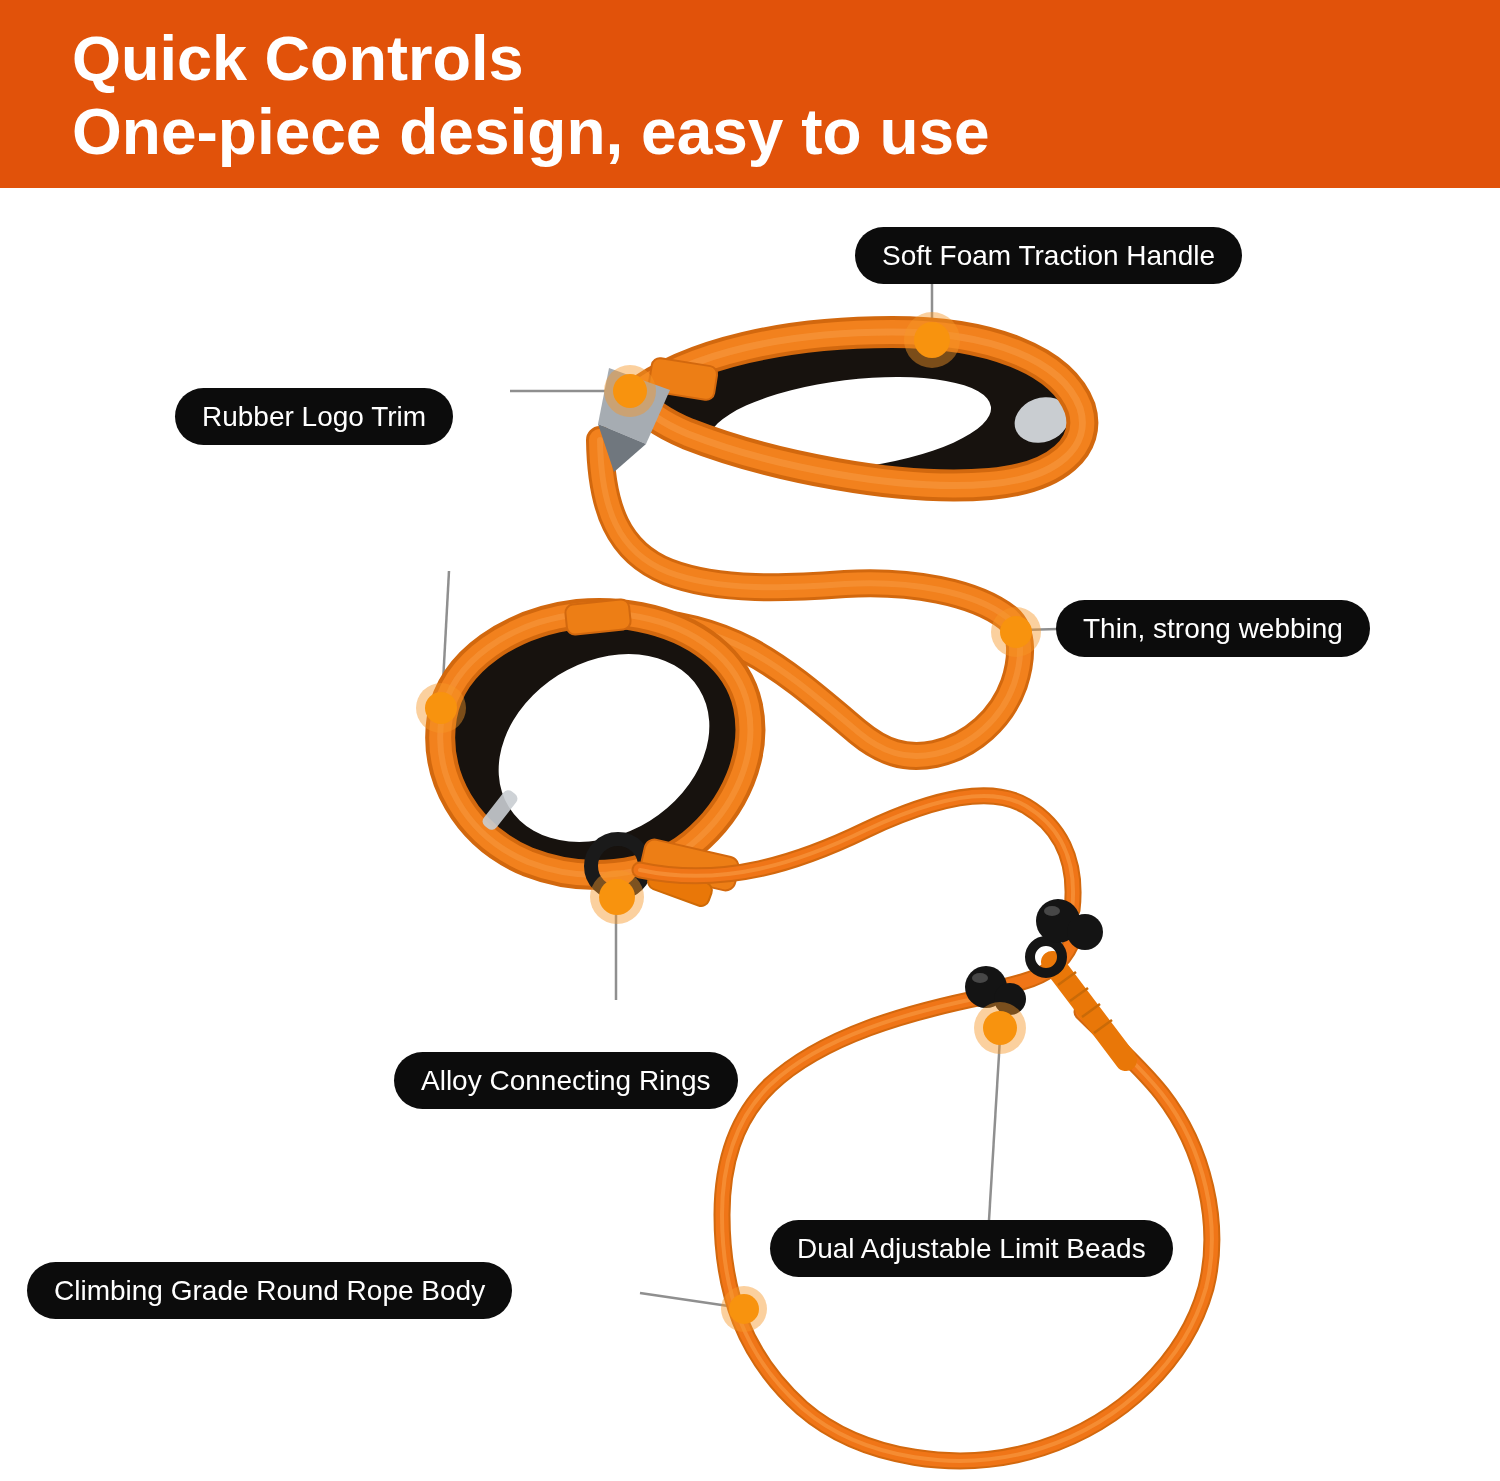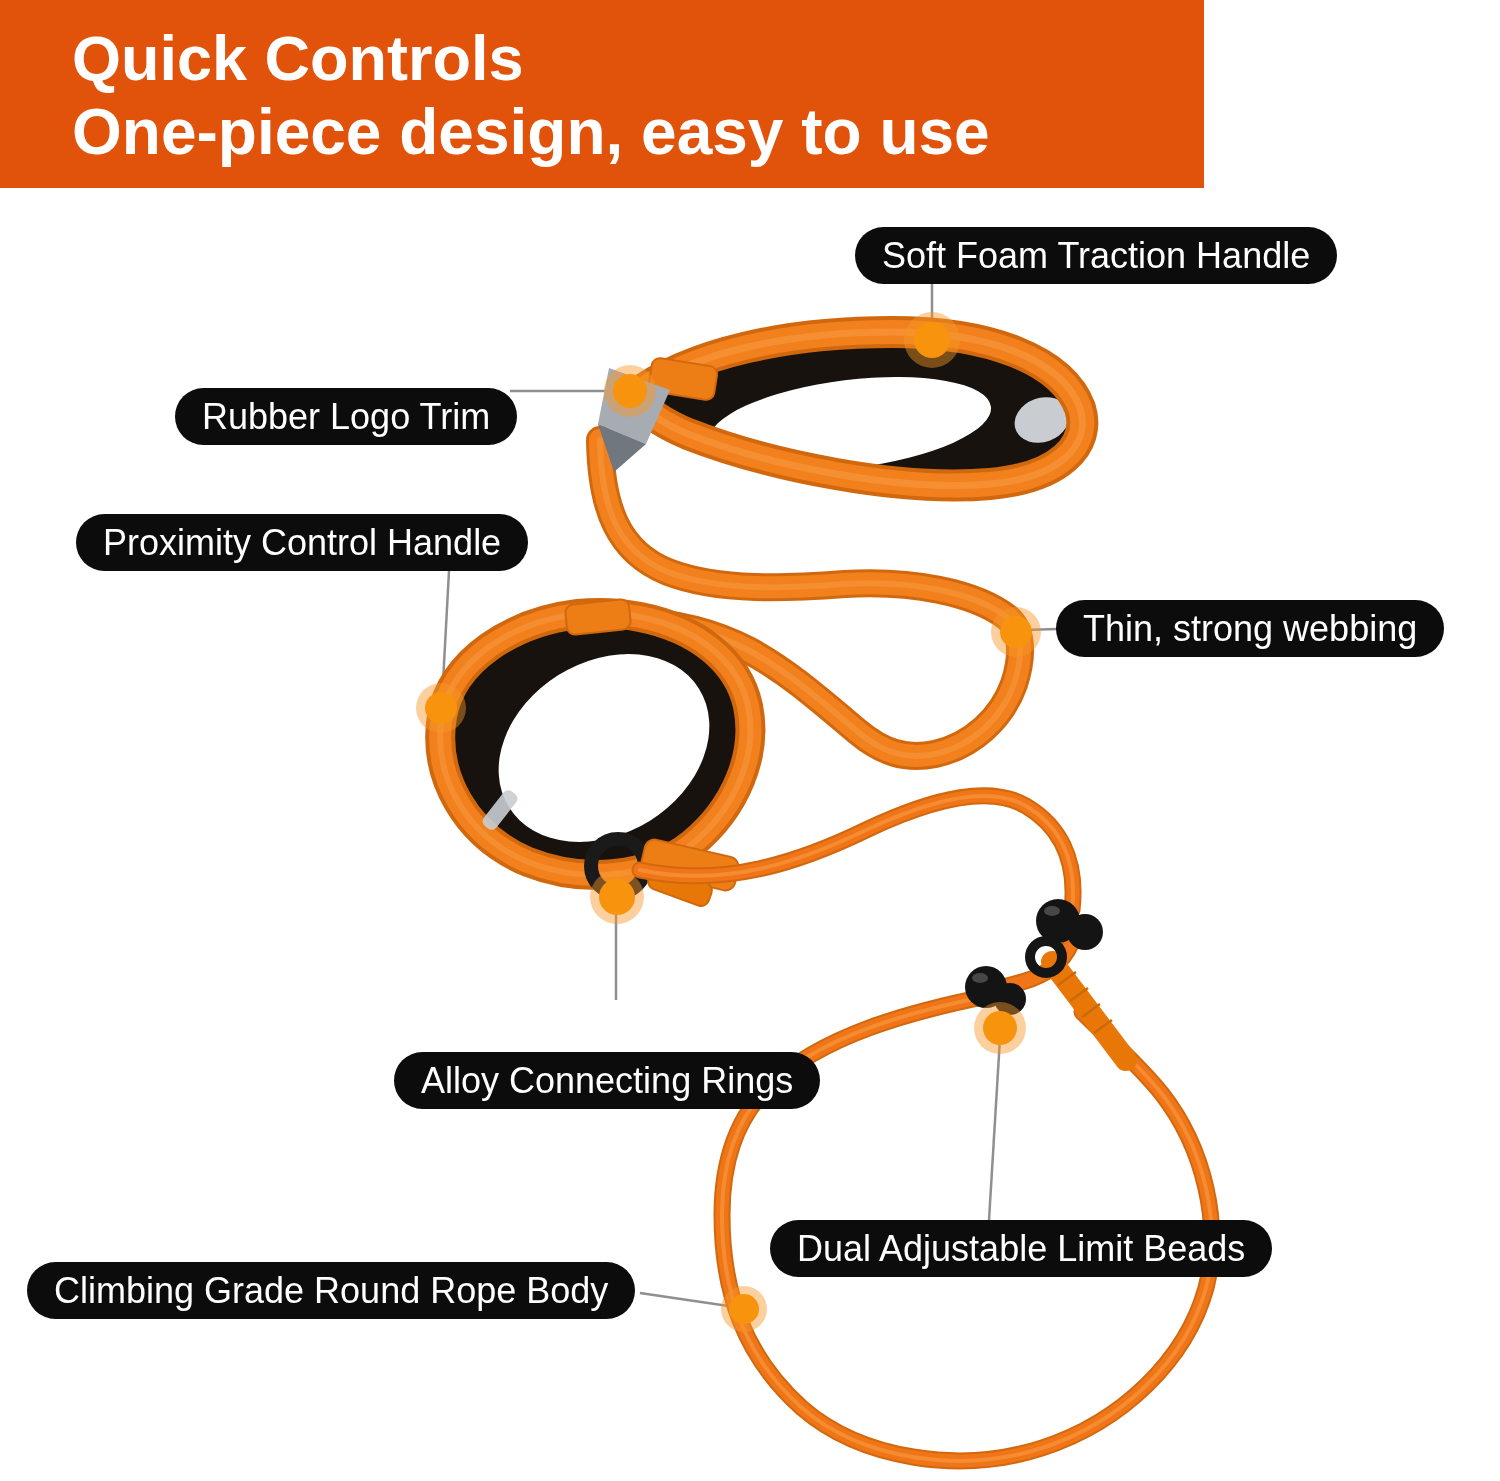--- a/index.html
+++ b/index.html
@@ -5,37 +5,37 @@
   html,body{margin:0;padding:0;background:#ffffff;}
   .stage{
     position:relative;
     width:1500px;height:1481px;
     background:#ffffff;
     overflow:hidden;
     font-family:"Liberation Sans", sans-serif;
   }
   
   .banner{
-    position:absolute;left:0;top:0;width:1204px;height:188px;
+    position:absolute;left:0;top:0;width:1500px;height:188px;
     background:#E1520A;
     color:#ffffff;
     box-sizing:border-box;
     padding:22px 40px 0 72px;
   }
   .banner .l1{font-size:63px;font-weight:bold;line-height:1.16;white-space:nowrap;}
   .banner .l2{font-size:64px;font-weight:bold;line-height:1.16;white-space:nowrap;}
   
   .art{position:absolute;left:0;top:0;width:1500px;height:1481px;z-index:1;}
   
   .pill{
     position:absolute;z-index:2;
     background:#0C0C0C;color:#ffffff;
     height:57px;line-height:57px;
     padding:0 27px;border-radius:999px;
-    font-size:36px;white-space:nowrap;
+    font-size:28px;white-space:nowrap;
   }
   .co-1{left:855px;top:227px;}
   .co-2{left:175px;top:363px;margin-top:25px;}
   .co-3{left:76px; top:514px;}
   .co-4{left:1056px;top:600px;}
   .co-5{left:394px;top:1052px;}
   .co-6{left:770px;top:1220px;}
   .co-7{left:27px; top:1262px;}
 </style>
 </head>
@@ -158,19 +158,18 @@
     </g>
   </svg>
 
   <div class="banner">
     <div class="l1">Quick Controls</div>
     <div class="l2">One-piece design, easy to use</div>
   </div>
 
   <div class="pill co-1">Soft Foam Traction Handle</div>
   <div class="pill co-2">Rubber Logo Trim</div>
-  <div class="pill co-3">Proximity Control Handle</div>
   <div class="pill co-4">Thin, strong webbing</div>
   <div class="pill co-5">Alloy Connecting Rings</div>
   <div class="pill co-7">Climbing Grade Round Rope Body</div>
   <div class="pill co-6">Dual Adjustable Limit Beads</div>
 
 </div>
 
 </body></html>

